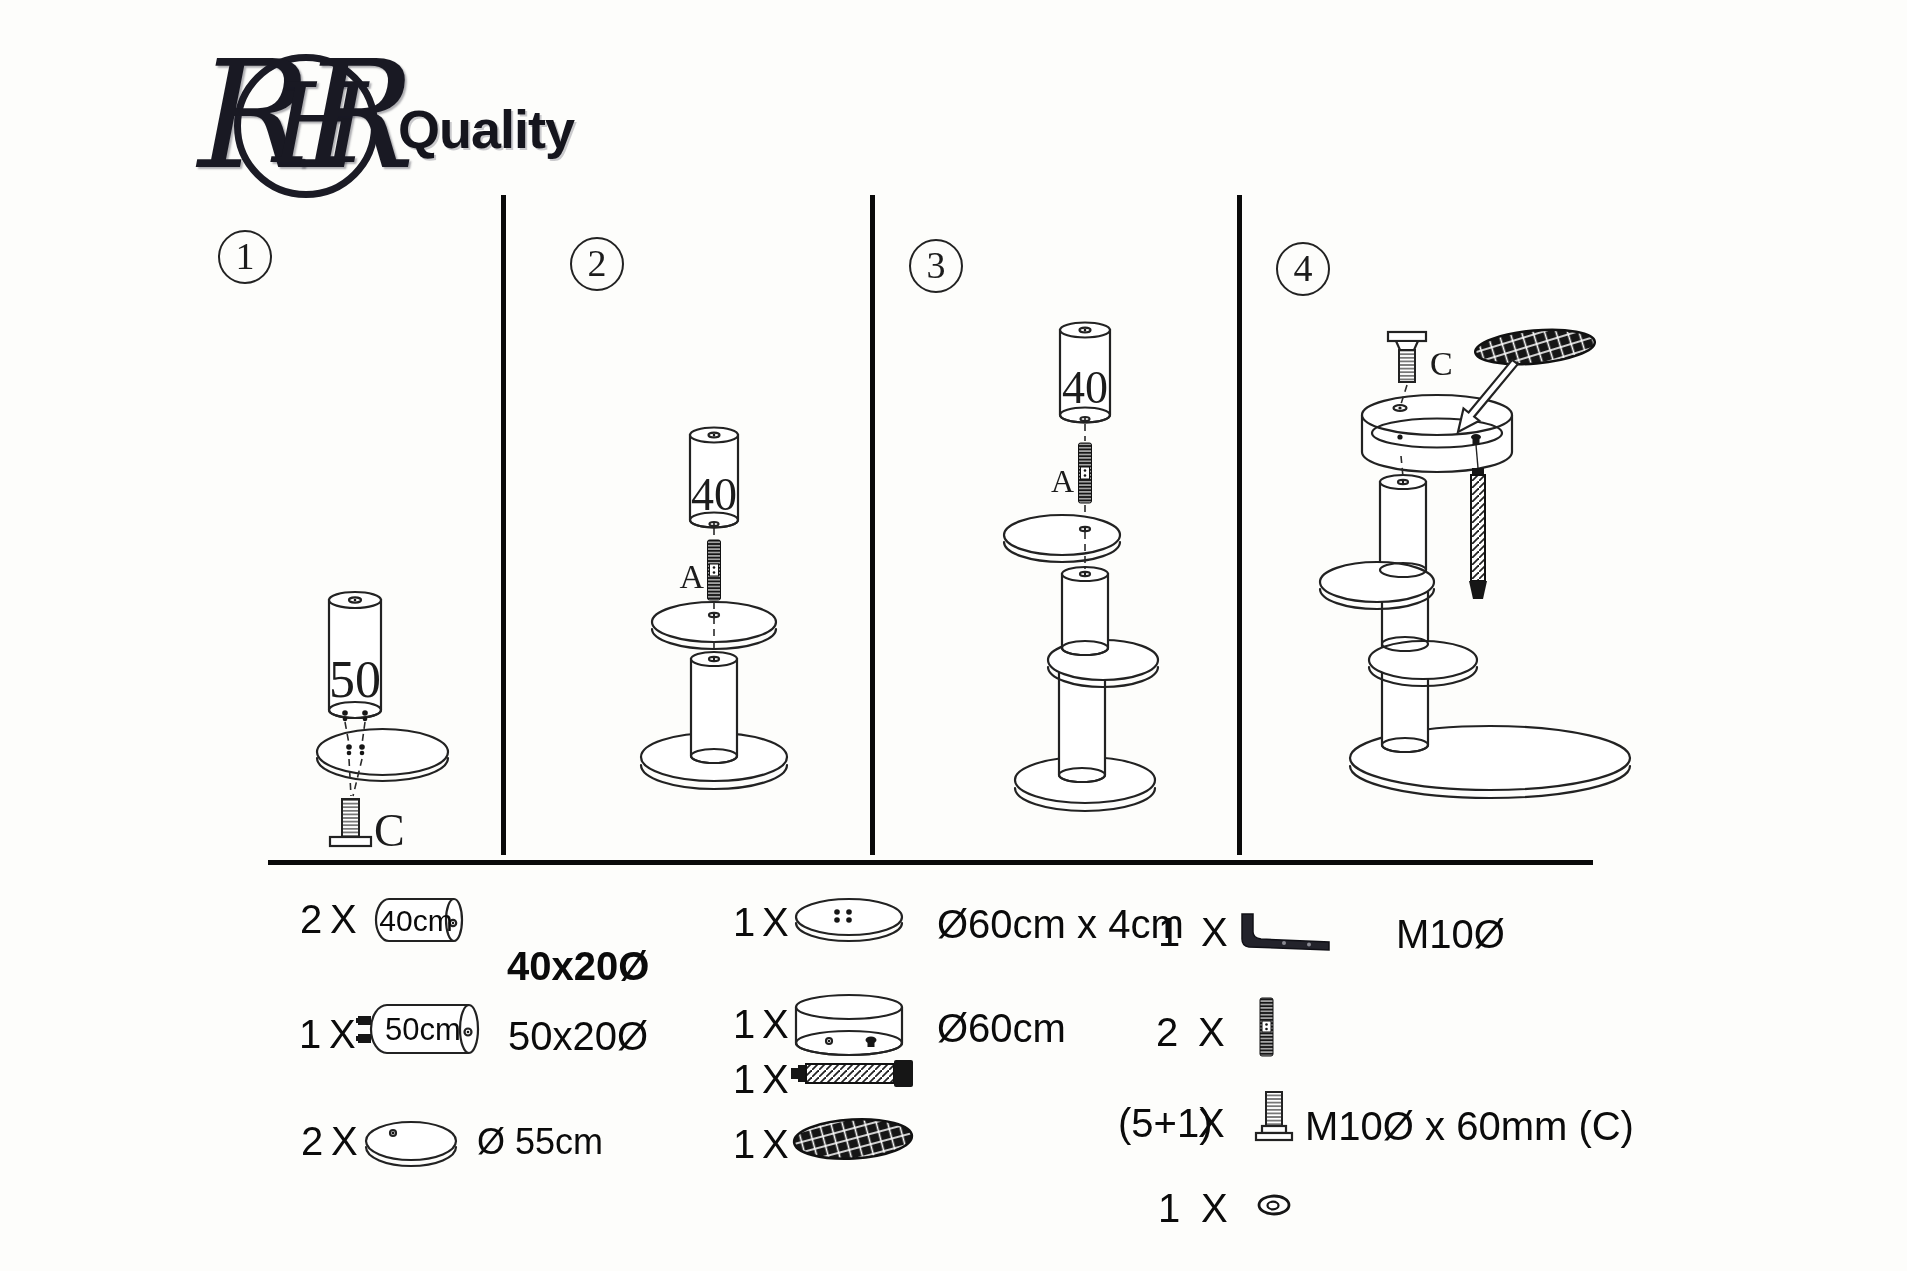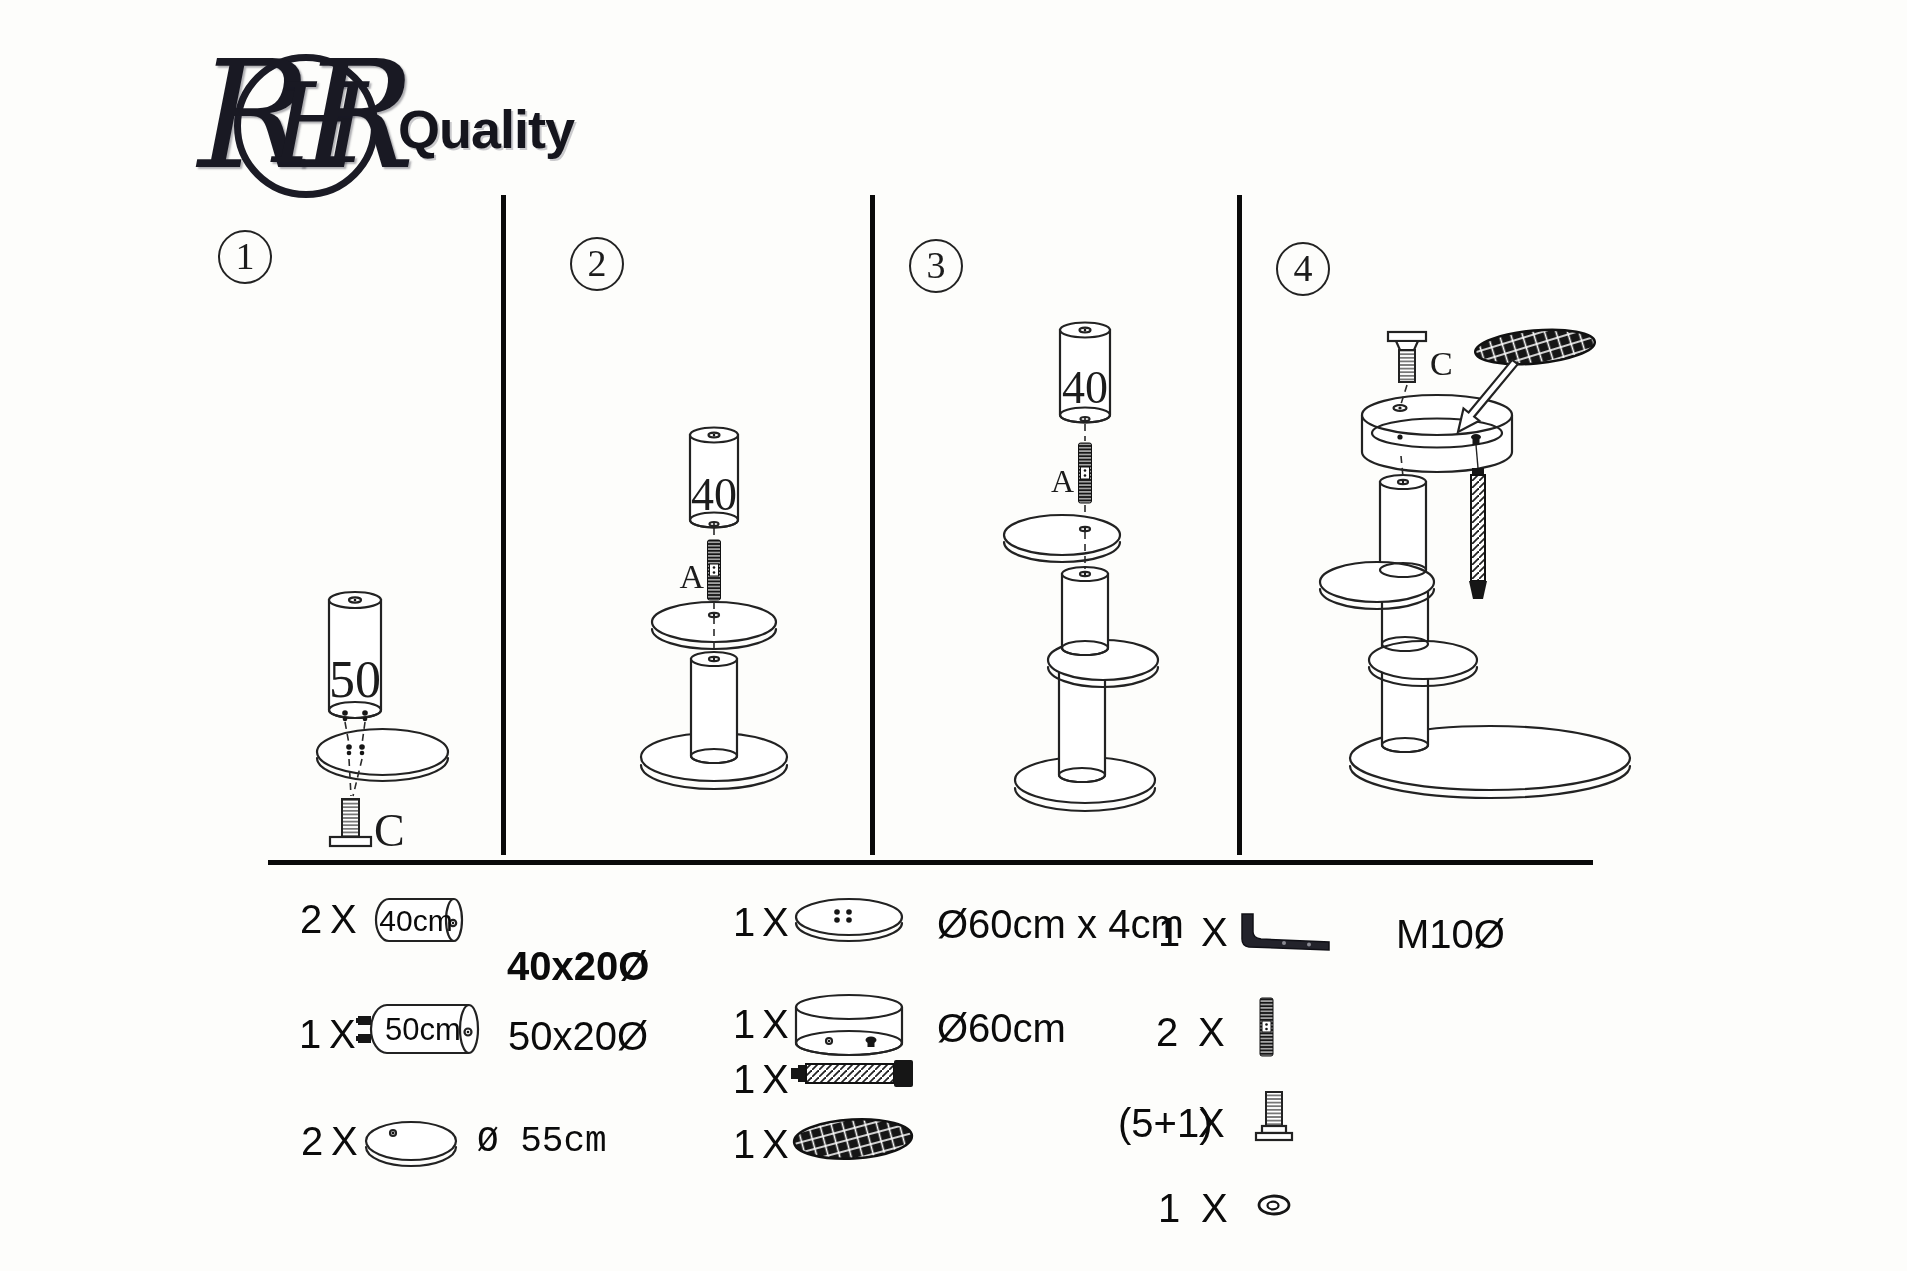--- a/index.html
+++ b/index.html
@@ -19,21 +19,21 @@
   .panel-svg{position:absolute;}
   
   .ln{fill:none;stroke:#222;stroke-width:2.2;stroke-linecap:round;}
   .fw{fill:#fff;stroke:#222;stroke-width:2.2;}
   .thin{fill:none;stroke:#222;stroke-width:1.4;}
   .dash{fill:none;stroke:#2a2a2a;stroke-width:1.6;stroke-dasharray:7 5;}
   .blk{fill:#161616;stroke:none;}
   .num{font-family:"Liberation Serif",serif;fill:#1c1c1c;}
   
   .pl{position:absolute;font-size:40px;color:#0b0b0b;line-height:1;white-space:nowrap;}
-  .mono{font-family:Liberation Mono, monospace;font-size:36px;}
+  .mono{font-family:Liberation Sans, sans-serif;font-size:36px;}
   .icon-label{font-family:"Liberation Sans",sans-serif;fill:#0b0b0b;}
 </style>
 </head>
 <body>
 
 <div class="sheet">
 
   <svg width="0" height="0" style="position:absolute">
     <defs>
       <pattern id="threadDark" width="6" height="3.4" patternUnits="userSpaceOnUse">
@@ -348,20 +348,21 @@
       <circle class="blk" cx="10.5" cy="33" r="1.3"></circle>
   </svg>
 
   <span class="pl" style="left:1118px;top:1103px;">(5+1)</span>
   <span class="pl" style="left:1198px;top:1103px;">X</span>
   <svg class="abs" style="left:1254px;top:1090px;" width="40" height="54" viewBox="0 0 40 54">
     <rect x="12" y="2" width="16" height="34" fill="url(#threadLight)" stroke="#222" stroke-width="2"></rect>
     <rect class="fw" x="8" y="36" width="24" height="7"></rect>
     <rect class="fw" x="2" y="43" width="36" height="7"></rect>
   </svg>
+  <span class="pl" style="left:1305px;top:1106px;">M10Ø x 60mm (C)</span>
 
   <span class="pl" style="left:1158px;top:1188px;">1</span>
   <span class="pl" style="left:1201px;top:1188px;">X</span>
   <svg class="abs" style="left:1256px;top:1192px;" width="38" height="28" viewBox="0 0 38 28">
     <ellipse cx="18" cy="13" rx="15" ry="9" fill="#fff" stroke="#161616" stroke-width="2.8"></ellipse>
     <ellipse cx="17" cy="13.5" rx="5.5" ry="3.8" fill="none" stroke="#161616" stroke-width="2.2"></ellipse>
   </svg>
 
 </div>
 

